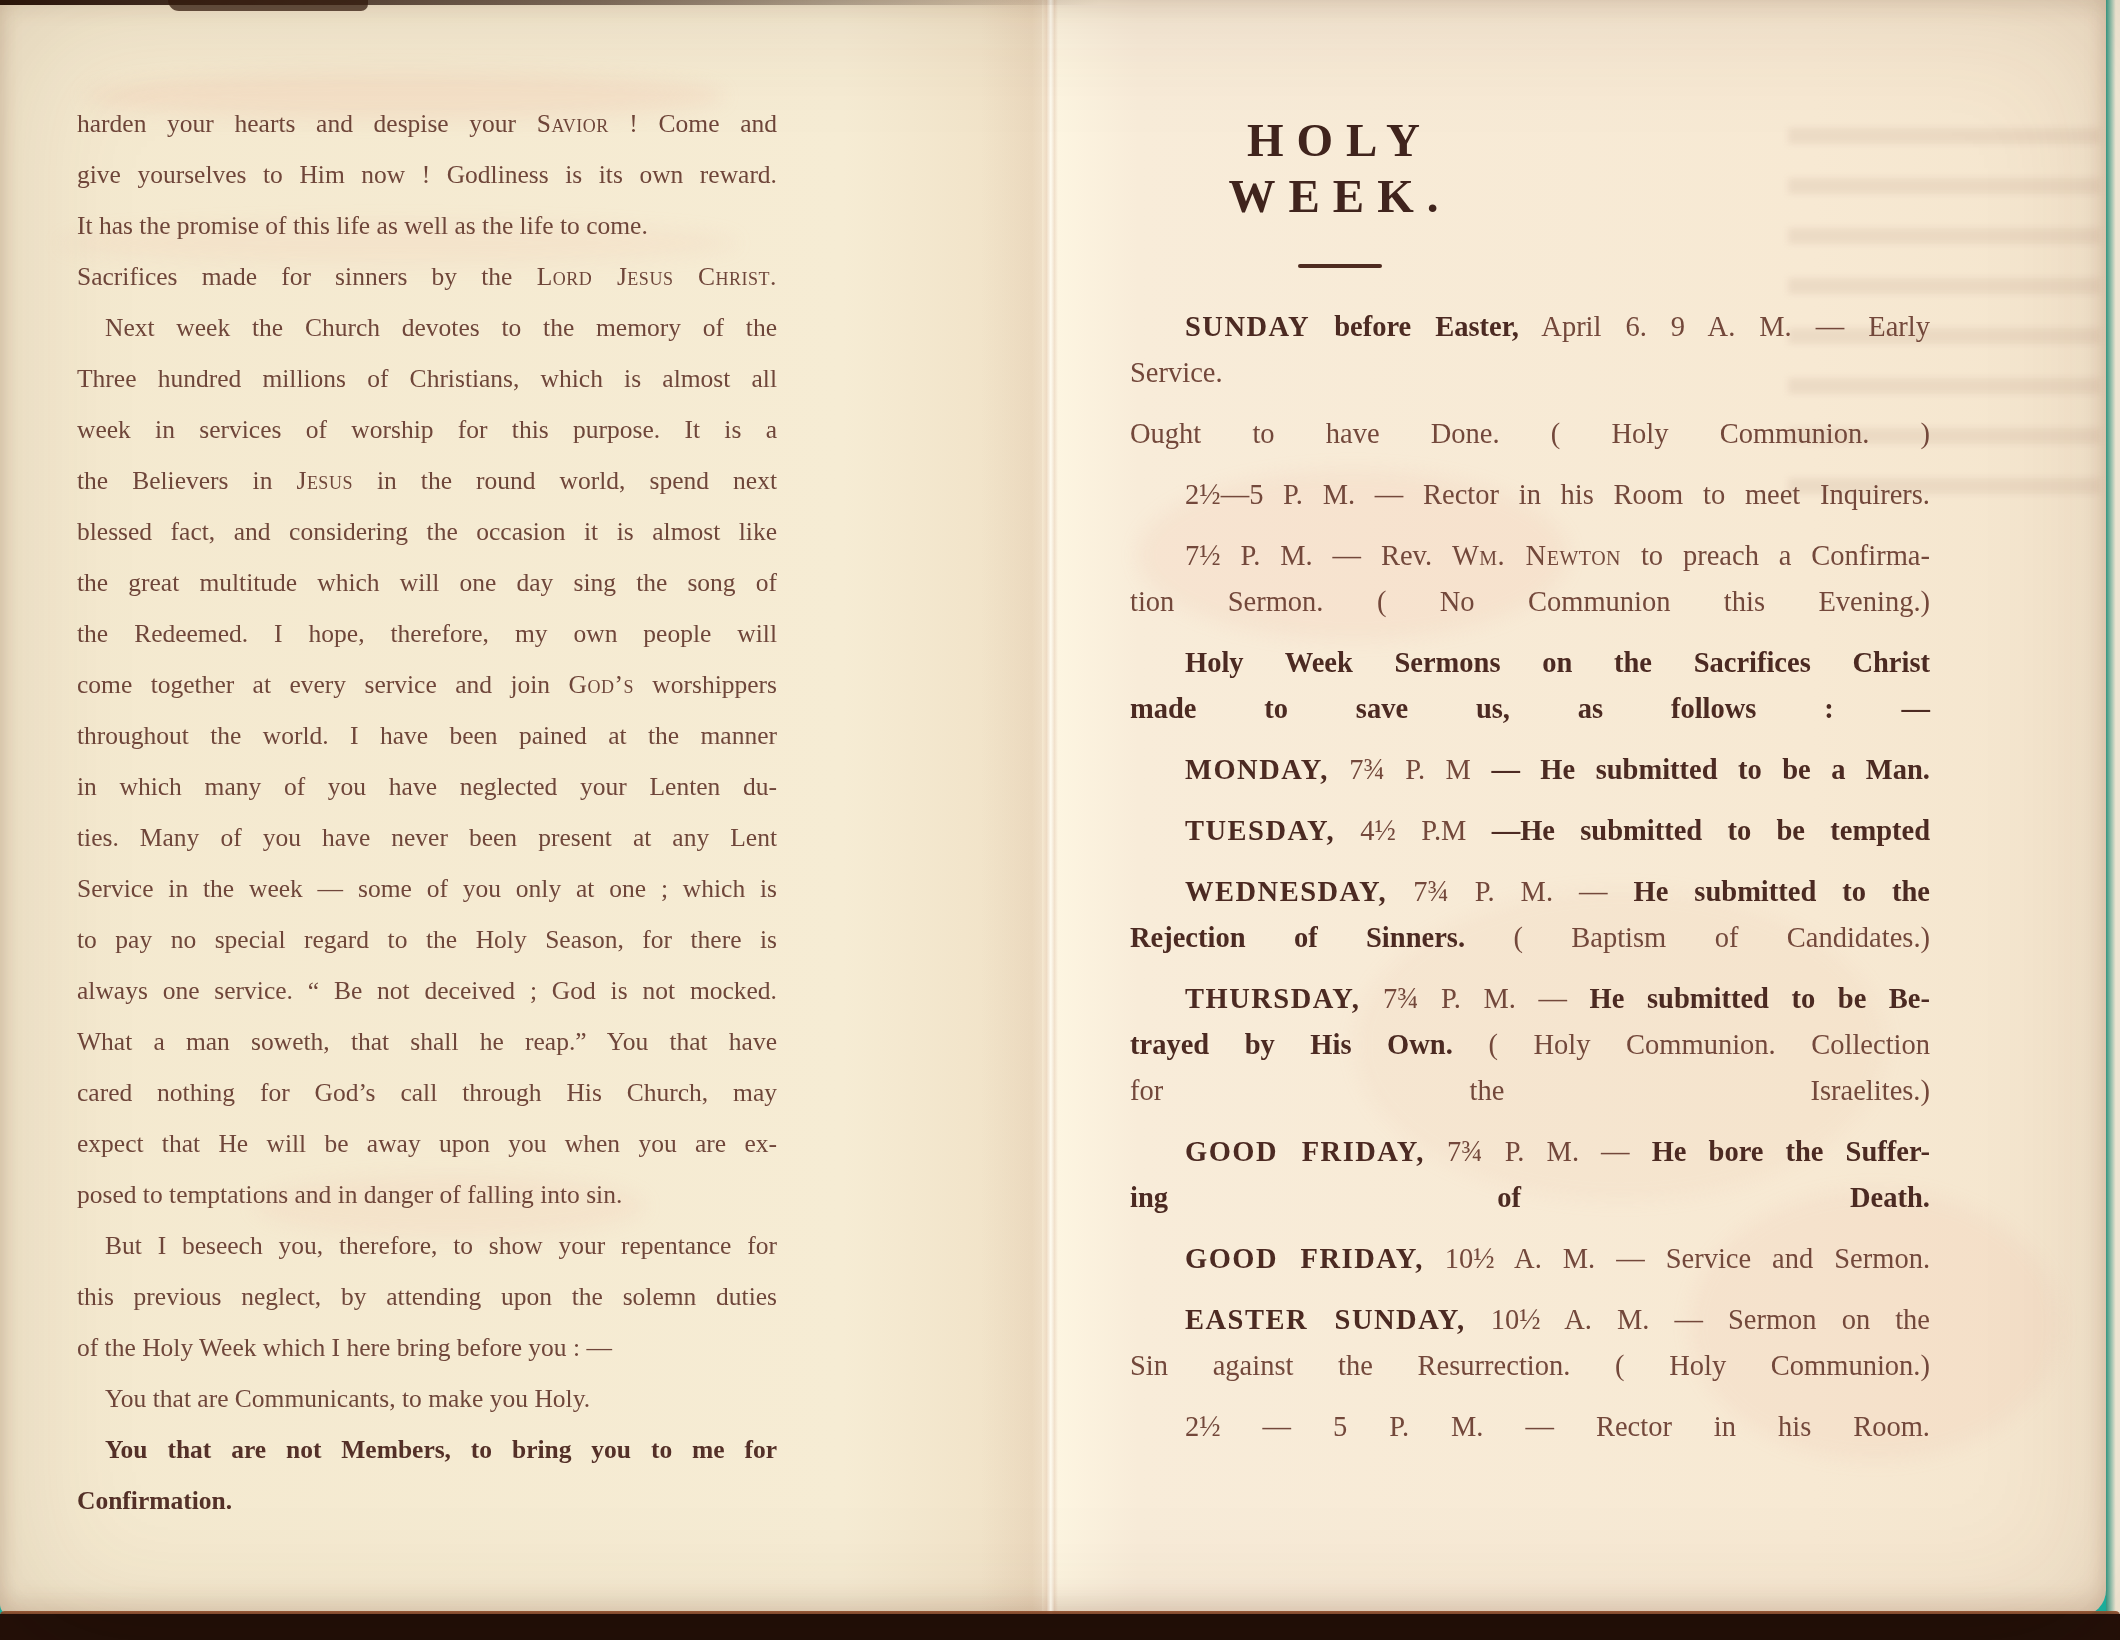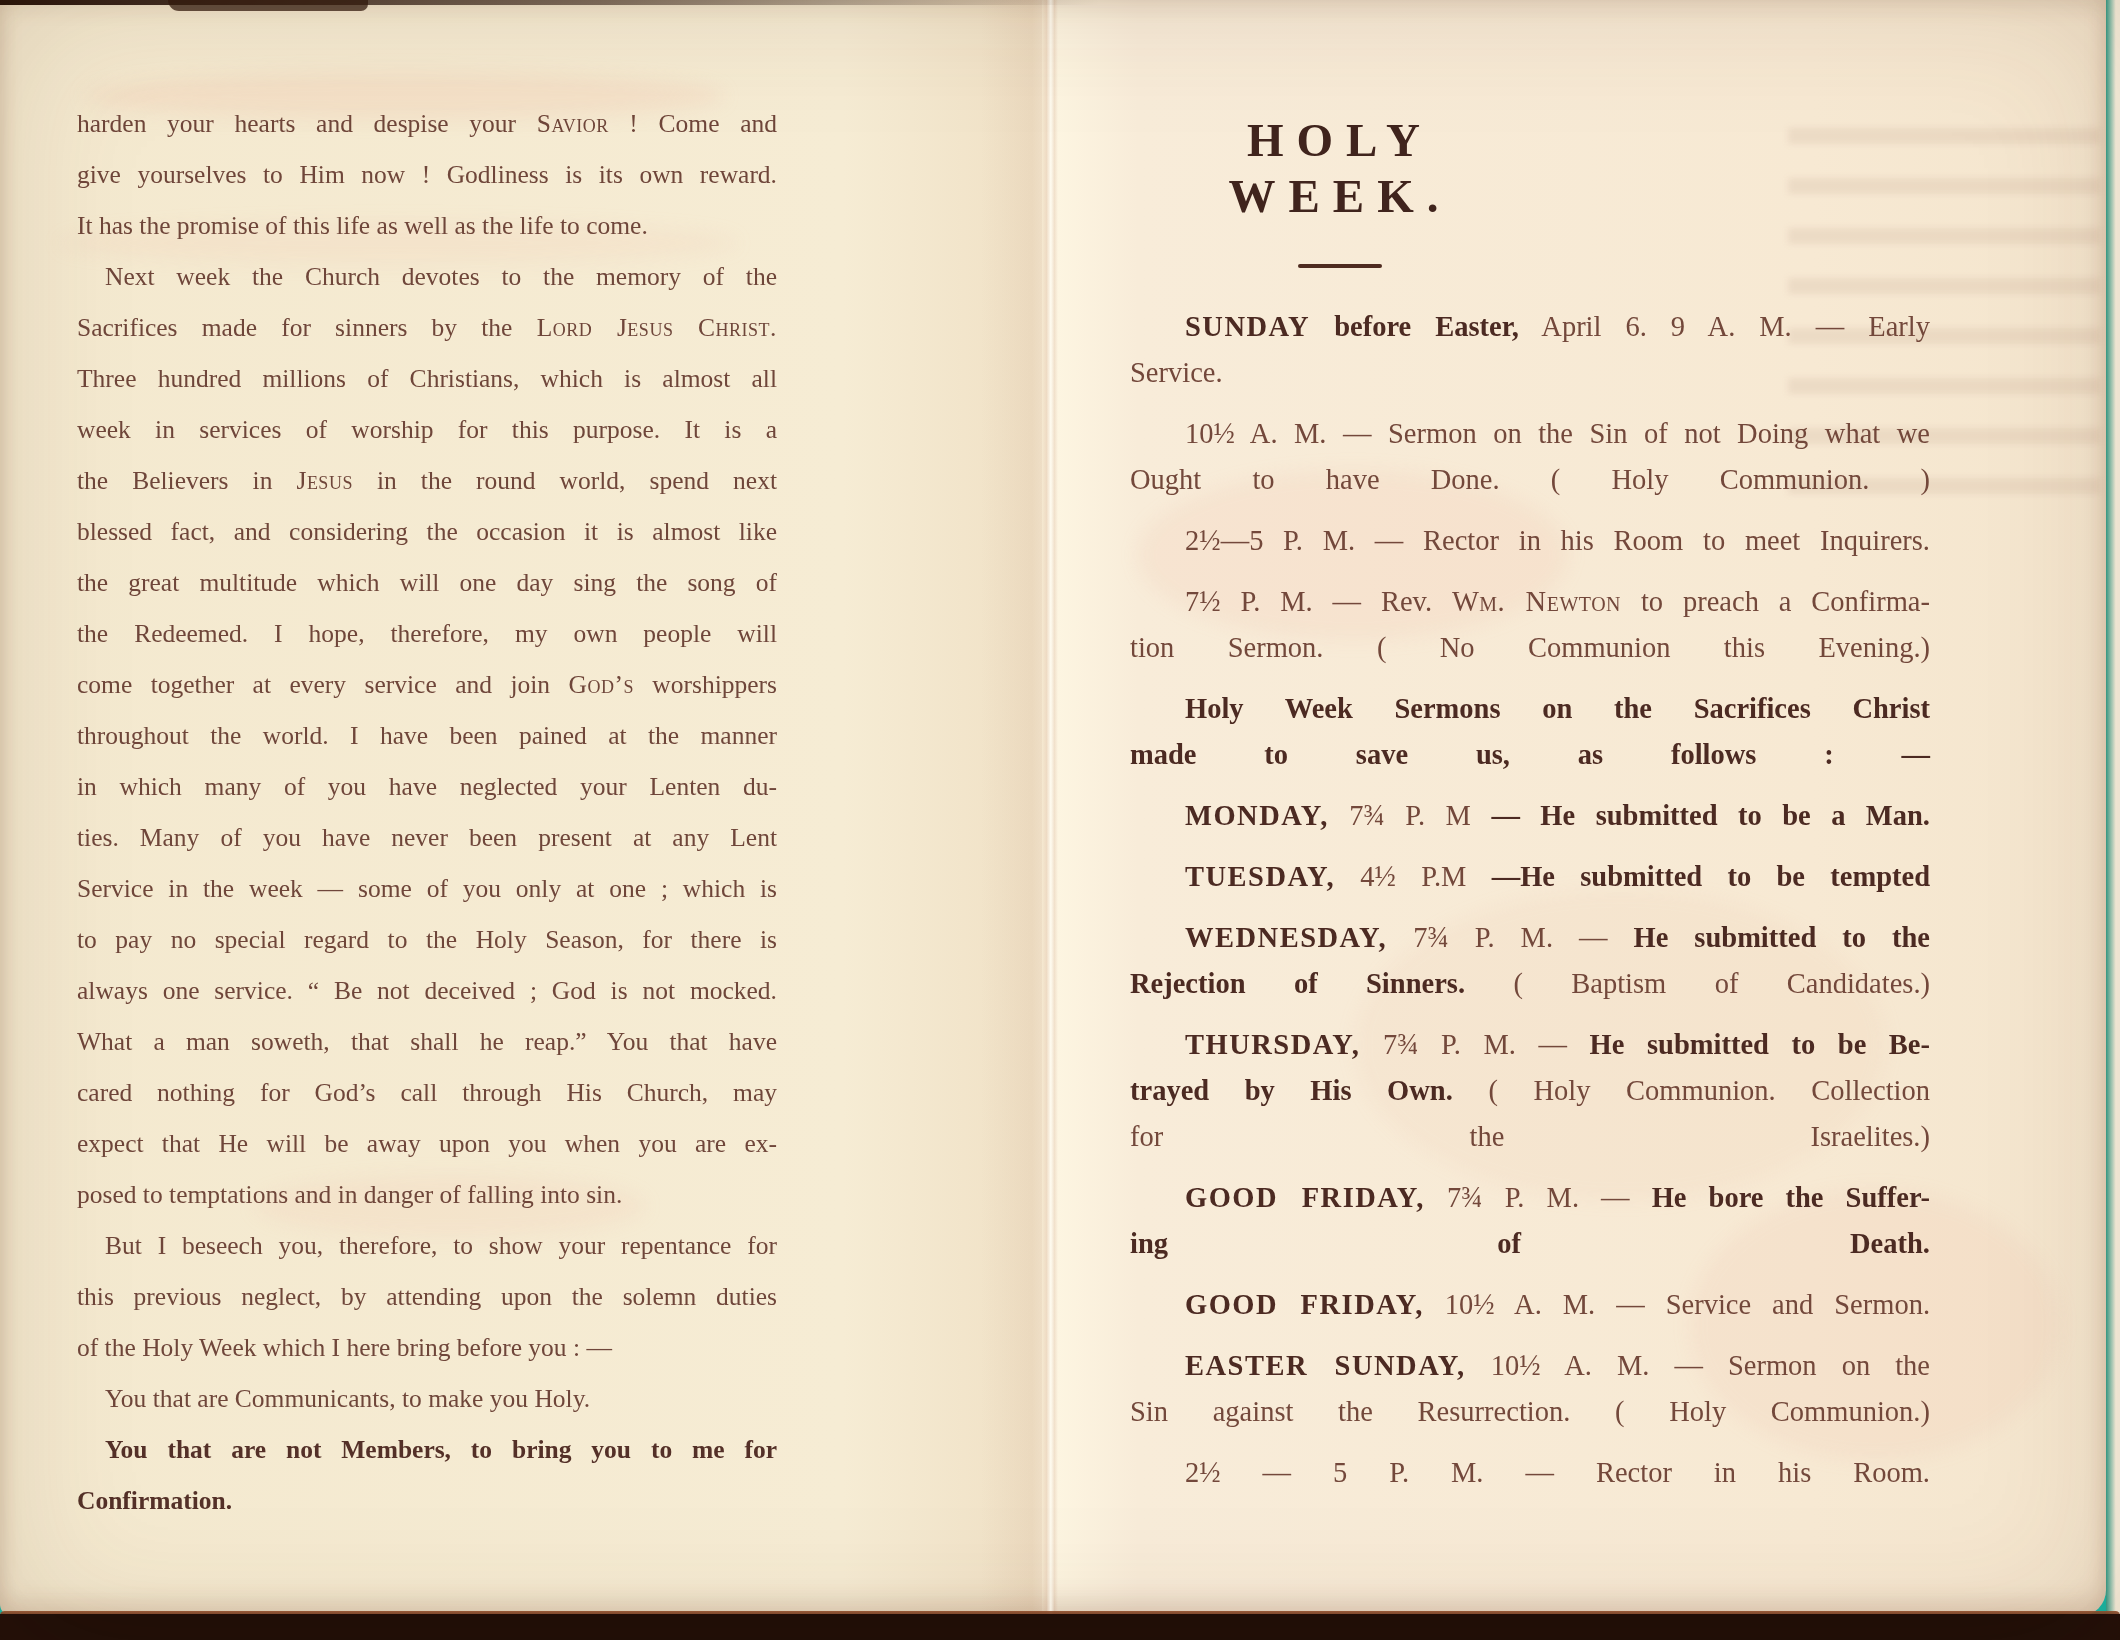--- a/index.html
+++ b/index.html
@@ -70,22 +70,22 @@
   <div class="stain s3"></div>
   <div class="stain s4"></div>
   <div class="stain s5"></div>
   <div class="stain s6"></div>
   <div class="ghost"></div>
 
   <div class="lcol">
     <div class="ln"><span>harden your hearts and despise your </span><span class="sc">Savior</span><span> !  Come and</span></div>
     <div class="ln">give yourselves to Him now !  Godliness is its own reward.</div>
     <div class="ln end">It has the promise of this life as well as the life to come.</div>
+    <div class="ln"><span>Sacrifices made for sinners by the </span><span class="sc">Lord Jesus Christ.</span></div>
     <div class="ln ind">Next week the Church devotes to the memory of the</div>
-    <div class="ln"><span>Sacrifices made for sinners by the </span><span class="sc">Lord Jesus Christ.</span></div>
     <div class="ln">Three hundred millions of Christians, which is almost all</div>
     <div class="ln">week in services of worship for this purpose.  It is a</div>
     <div class="ln"><span>the Believers in </span><span class="sc">Jesus</span><span> in the round world, spend next</span></div>
     <div class="ln">blessed fact, and considering the occasion it is almost like</div>
     <div class="ln">the great multitude which will one day sing the song of</div>
     <div class="ln">the Redeemed.  I hope, therefore, my own people will</div>
     <div class="ln"><span>come together at every service and join </span><span class="sc">God’s</span><span> worshippers</span></div>
     <div class="ln">throughout the world.  I have been pained at the manner</div>
     <div class="ln">in which many of you have neglected your Lenten du-</div>
     <div class="ln">ties.  Many of you have never been present at any Lent</div>
@@ -107,21 +107,20 @@
   <div class="rcol">
     <div class="rtitle">HOLY WEEK.</div>
     <div class="rule"></div>
 
     <div class="itm first">
       <div class="ln fi"><span class="day">SUNDAY</span><span class="b"> before Easter,</span><span> April 6.  9 A. M. — Early</span></div>
       <div class="ln end">Service.</div>
     </div>
 
     <div class="itm">
-      <div class="ln fi">10½ A. M. — Sermon on the Sin of not Doing what we</div>
       <div class="ln end">Ought to have Done.  ( Holy Communion. )</div>
     </div>
 
     <div class="itm">
       <div class="ln fi">2½—5 P. M. — Rector in his Room to meet Inquirers.</div>
     </div>
 
     <div class="itm">
       <div class="ln fi"><span>7½ P. M. — Rev. </span><span class="sc">Wm. Newton</span><span> to preach a Confirma-</span></div>
       <div class="ln end">tion Sermon.  ( No Communion this Evening.)</div>

